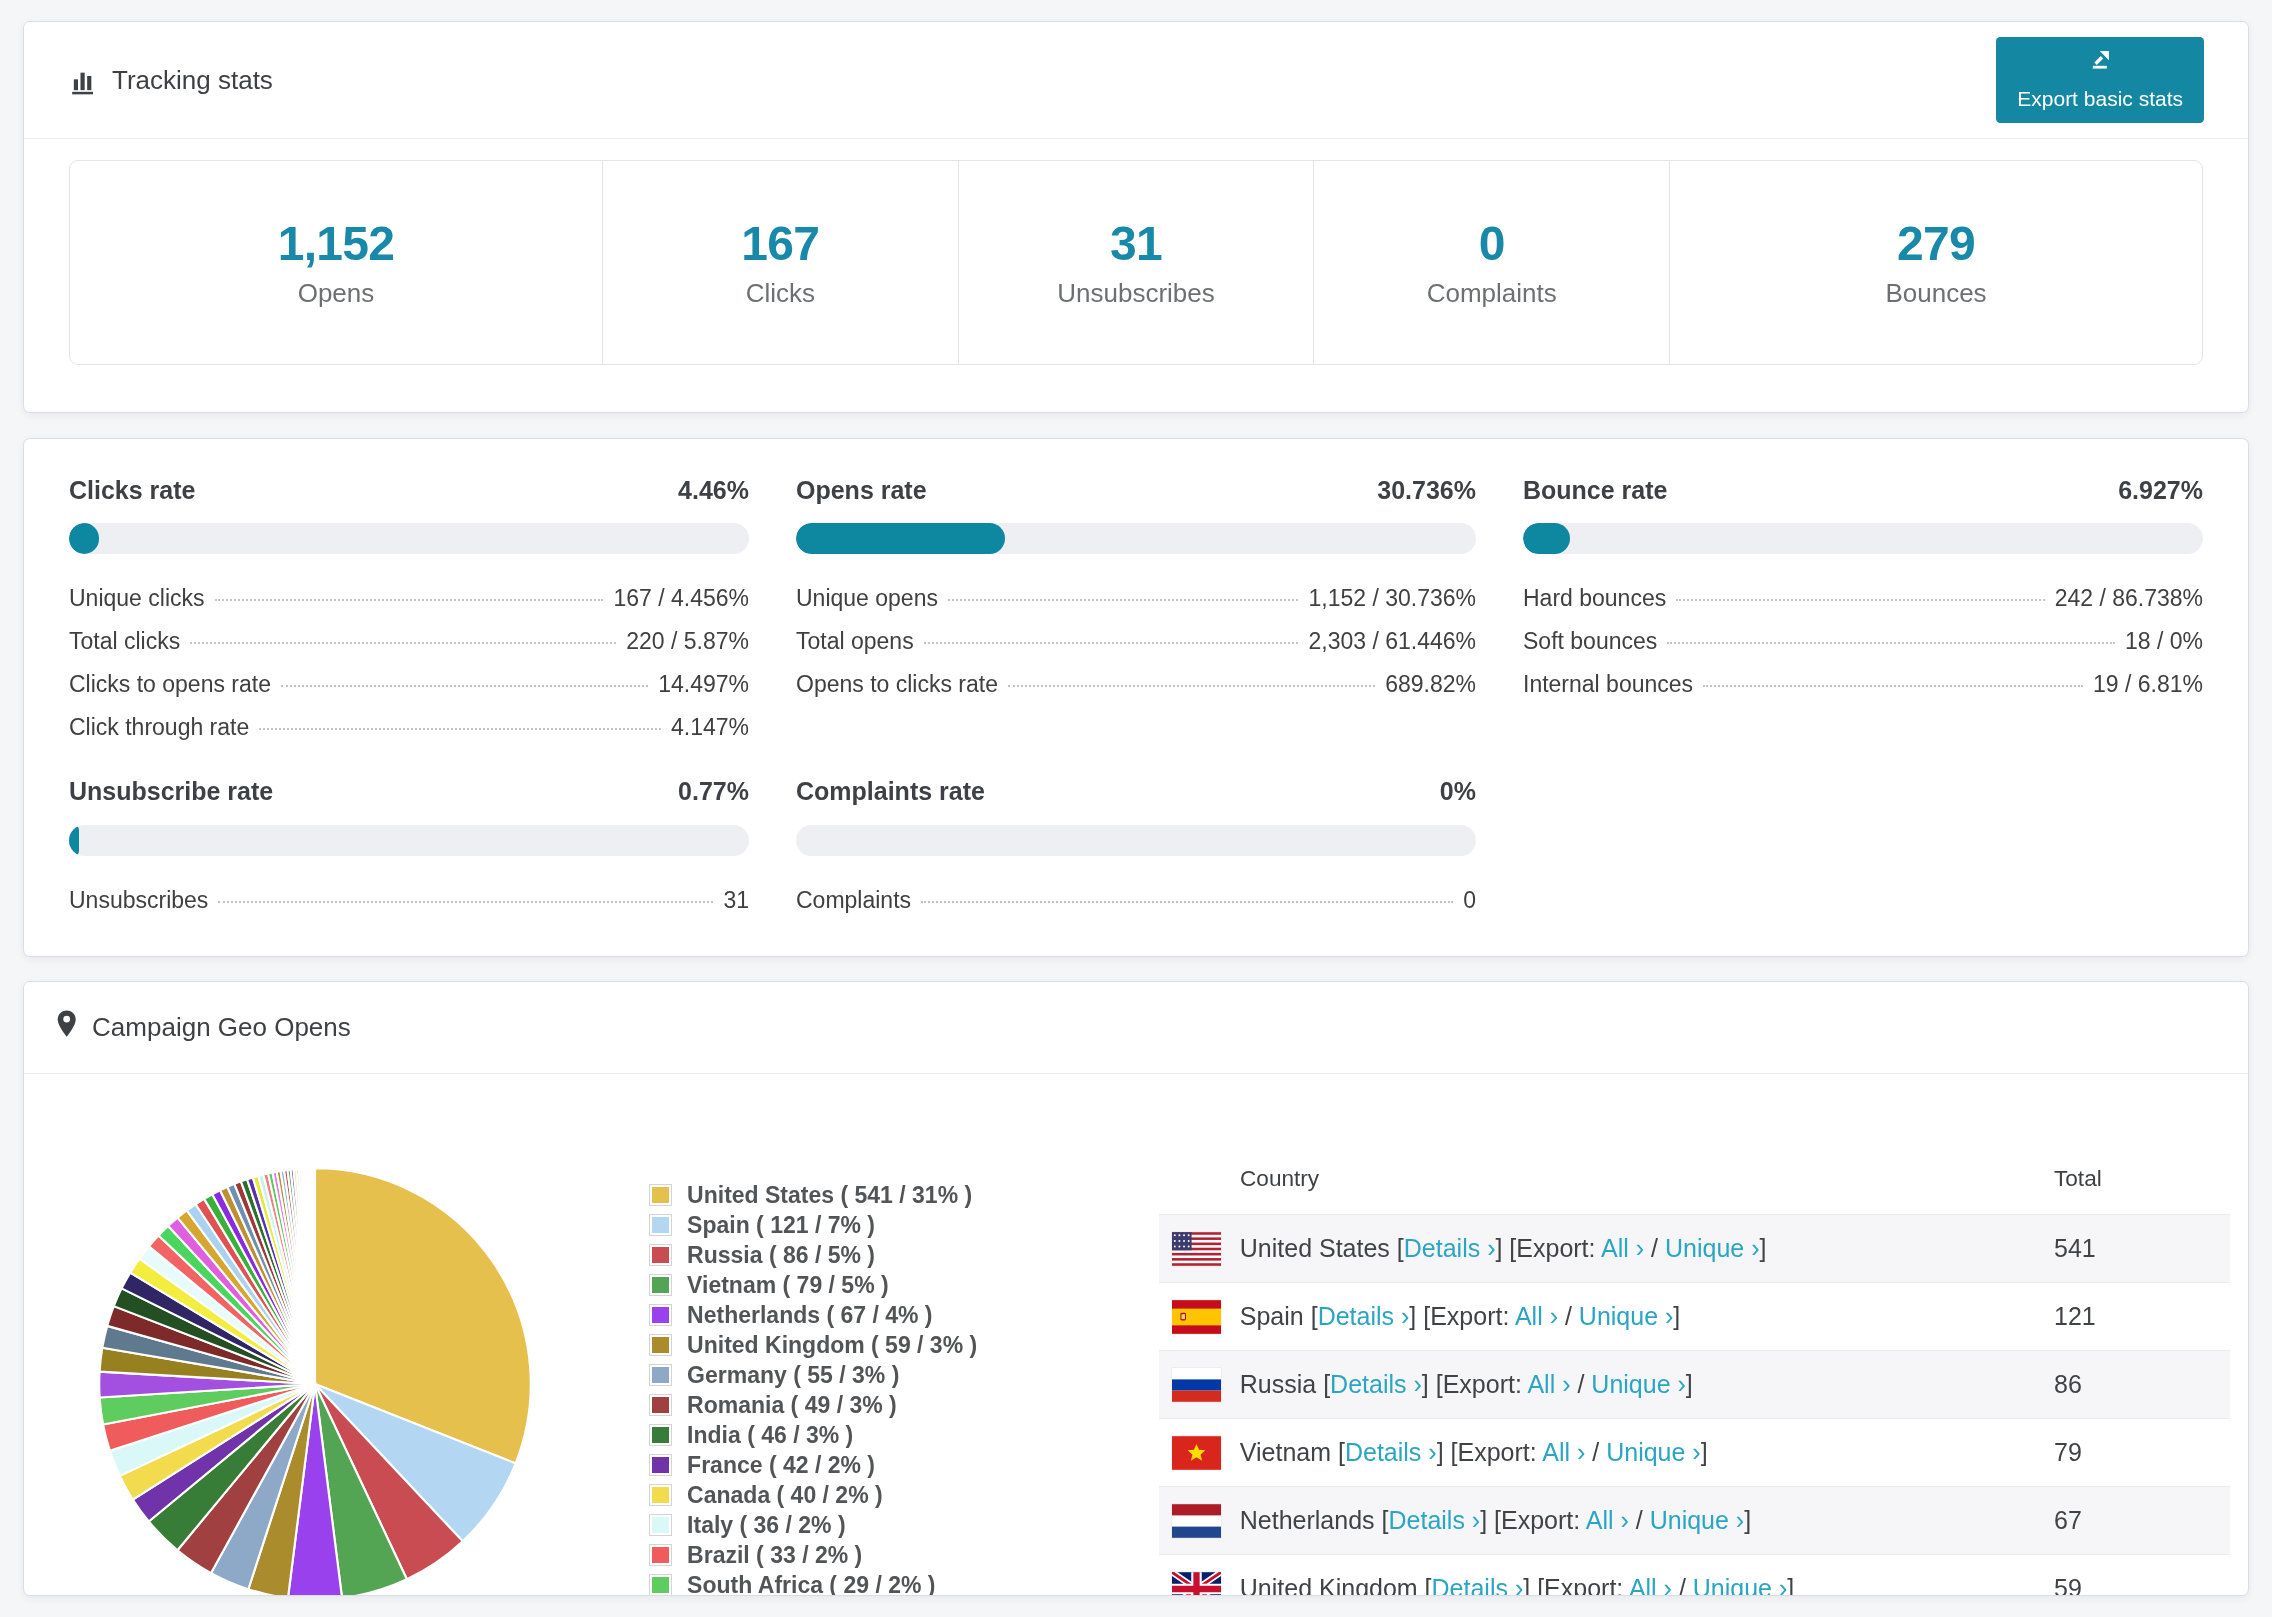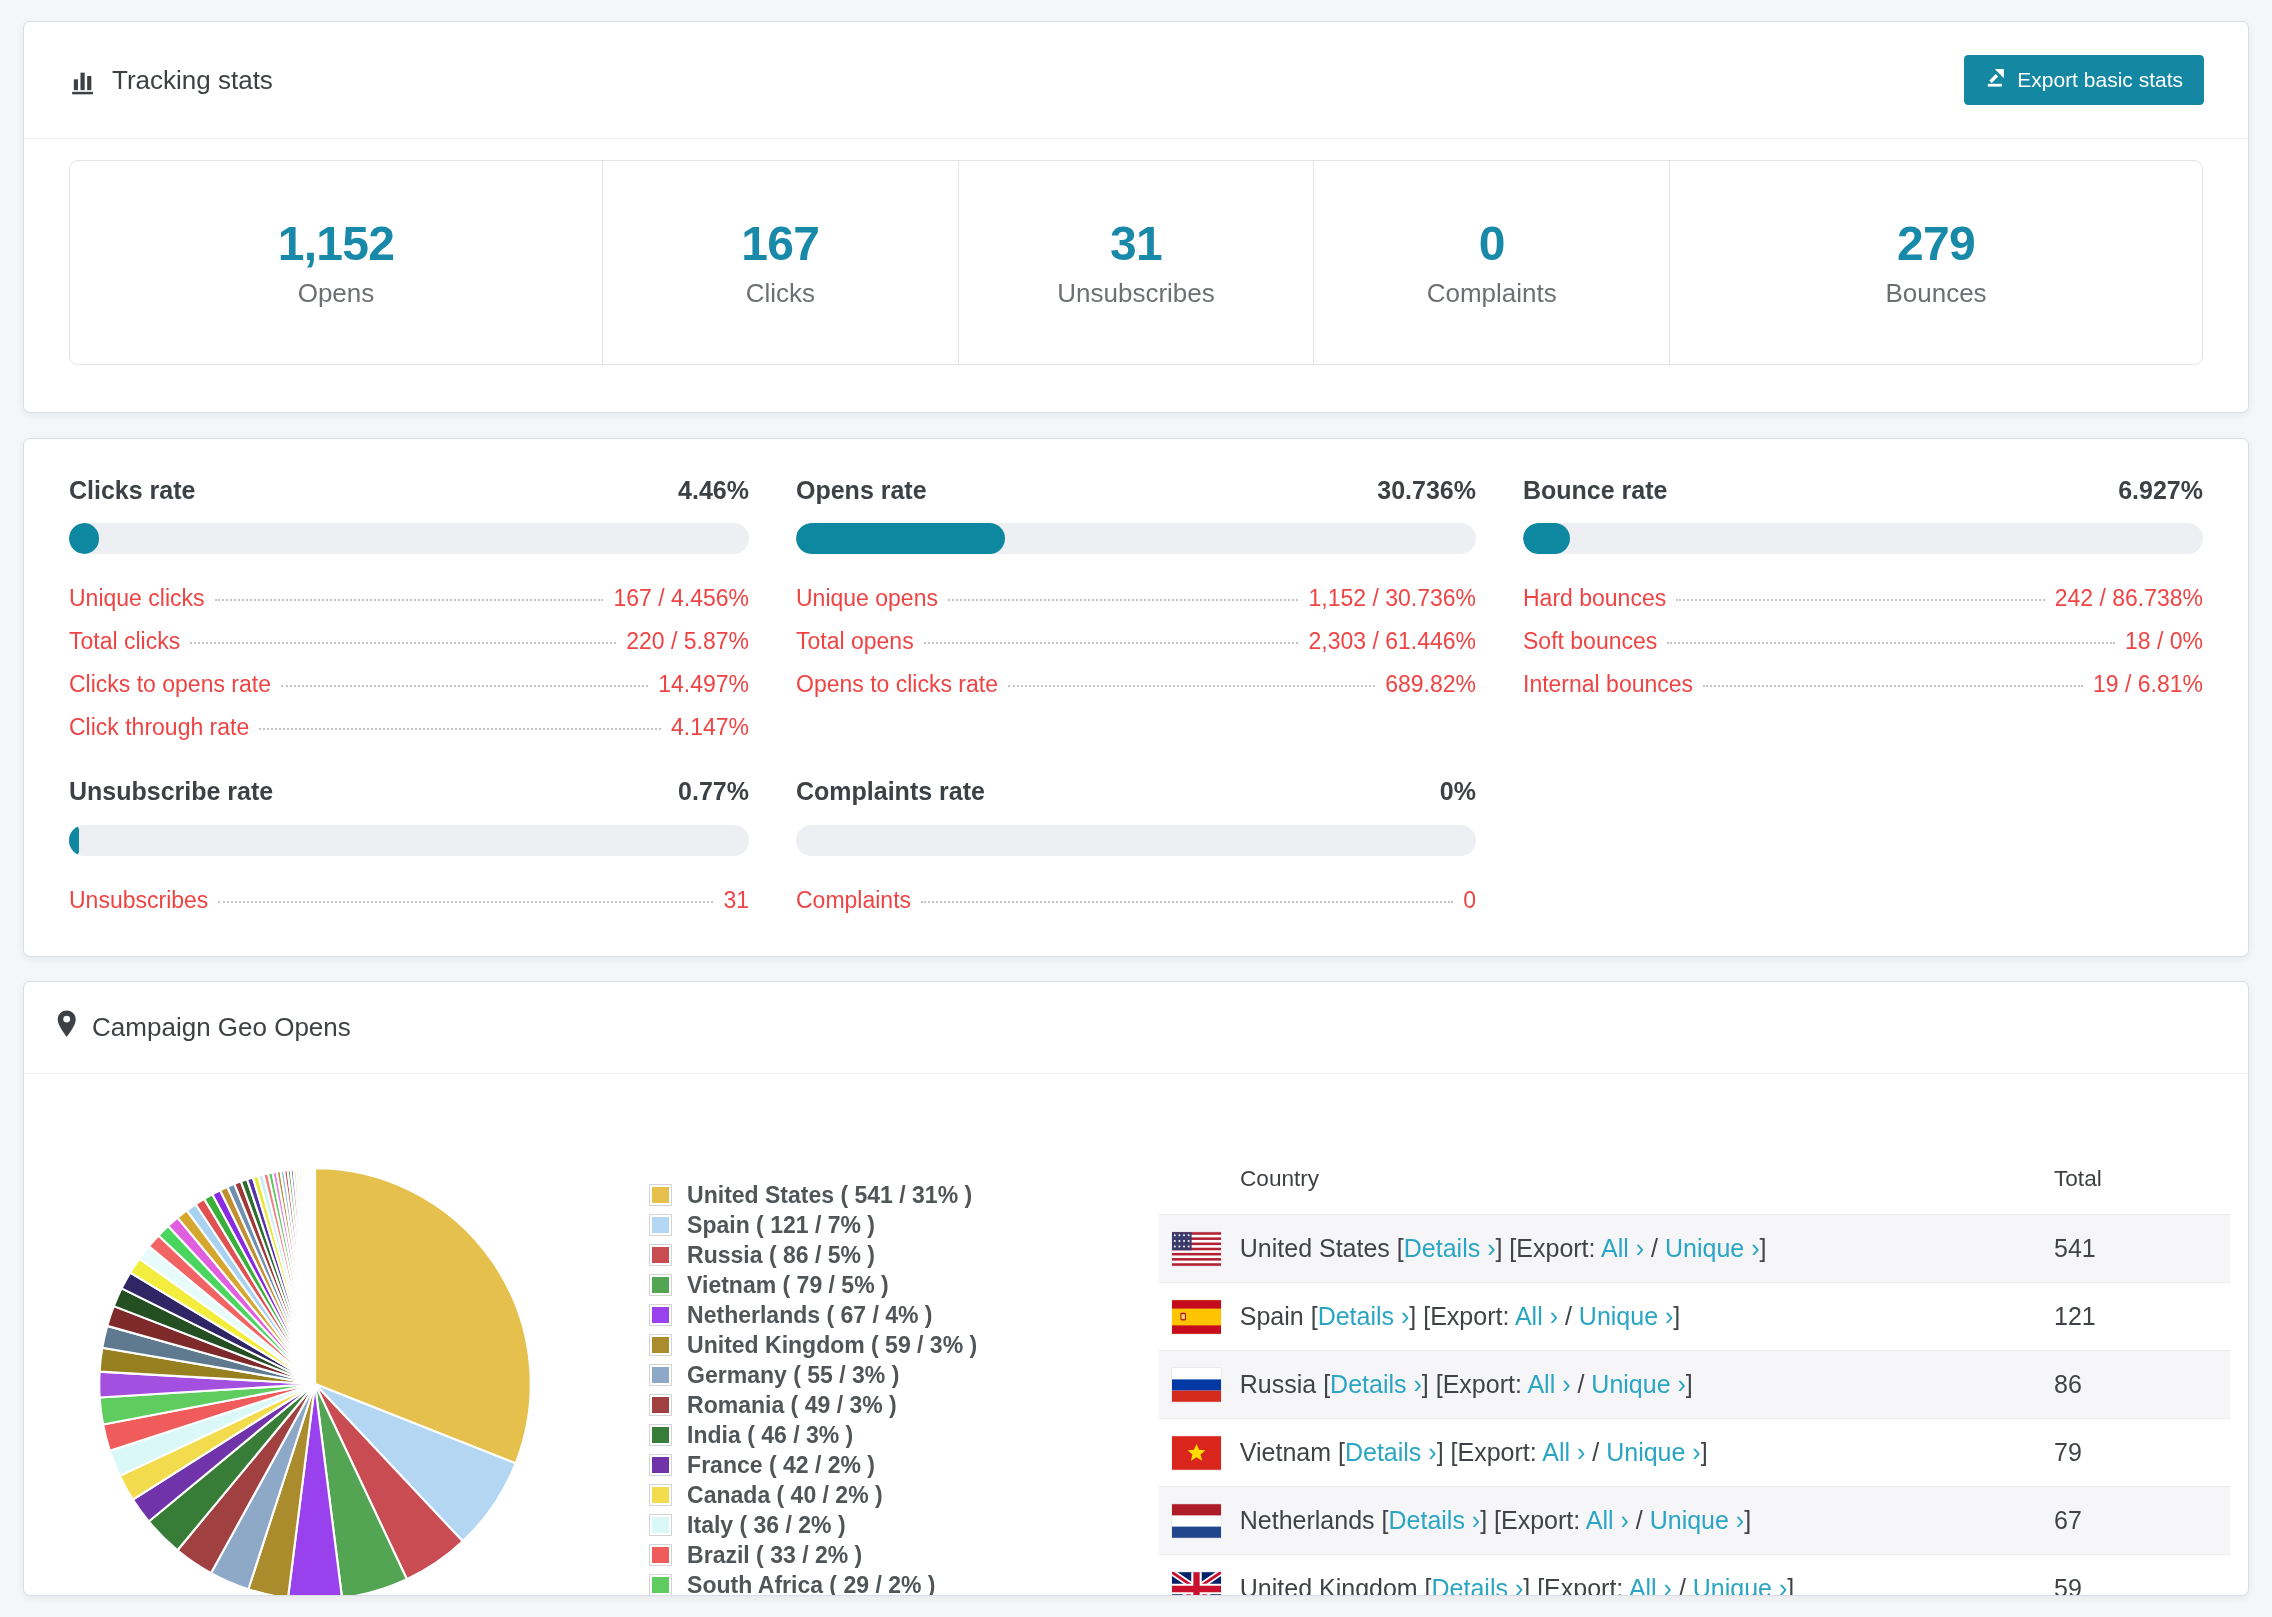--- a/index.html
+++ b/index.html
@@ -19,42 +19,42 @@
   #card-tracking { top:21px; height:392px; }
   .card-header {
     height:117px; display:flex; align-items:center; justify-content:space-between;
     padding:0 44px; border-bottom:1.4px solid #ededed;
   }
   .card-title { display:flex; align-items:flex-end; gap:14px; font-size:26px; color:#3d4145; }
   .card-title svg { display:block; }
   .btn-primary {
     display:flex; align-items:center; gap:11.3px;
     background:#1487a2; color:#fff; font-size:21px;
-    padding:12px 21px; border-radius:4.2px; border:none; cursor:pointer;
+    padding:12px 21px; border-radius:4.2px; border:none; cursor:pointer;flex-direction:column;
   }
   #stats-row {
     position:absolute; left:45px; right:45px; top:138px; height:205px;
     display:flex; border:1.4px solid #e3e4e6; border-radius:9px; background:#fff;
   }
   .stat-box {
     display:flex; flex-direction:column; align-items:center; justify-content:center;
     border-right:1.4px solid #e3e4e6;
   }
   .stat-box:last-child { border-right:none; }
   .stat-box .num { font-size:48px; font-weight:700; color:#1889a8; letter-spacing:-0.7px; }
   .stat-box .lbl { font-size:26px; color:#6d7072; margin-top:7px; }
   
   #card-rates { top:438px; height:519px; padding:37px 45px 45px; }
   #rates-grid { display:grid; grid-template-columns:1fr 1fr 1fr; column-gap:47px; row-gap:20px; }
   .rate-head { display:flex; justify-content:space-between; align-items:baseline; margin-bottom:18.4px; }
   .rate-title { font-size:25px; font-weight:700; color:#3d4145; }
   .rate-value { font-size:25px; font-weight:700; color:#3d4145; }
   .progress { height:31px; background:#edeff3; border-radius:15.5px; overflow:hidden; margin-bottom:31px; }
   .progress .fill { height:100%; background:#0e87a0; border-radius:15.5px; }
-  .krow { display:flex; align-items:baseline; font-size:23px; color:#ef4444; margin-bottom:15px; height:28px; }
+  .krow { display:flex; align-items:baseline; font-size:23px; color:#404040; margin-bottom:15px; height:28px; }
   .krow .leader { flex:1; border-bottom:2.1px dotted #c3c3c3; margin:0 10px; transform:translateY(-5px); }
   
   #card-geo { top:981px; height:615px; overflow:hidden; }
   #geo-header { height:92px; display:flex; align-items:center; gap:12.7px; padding:0 30px; border-bottom:1.4px solid #ededed; font-size:26px; color:#3d4145; }
   #geo-body { position:relative; height:522px; }
   #pie-svg { position:absolute; left:71px; top:90px; }
   #geo-legend { position:absolute; left:625px; top:106px; }
   .legend-item { display:flex; align-items:center; gap:15.5px; height:30px; }
   .legend-swatch { width:22.6px; height:22.6px; border:1.4px solid #d4d4d4; background:#fff; padding:2.1px; }
   .legend-swatch i { display:block; width:100%; height:100%; }

